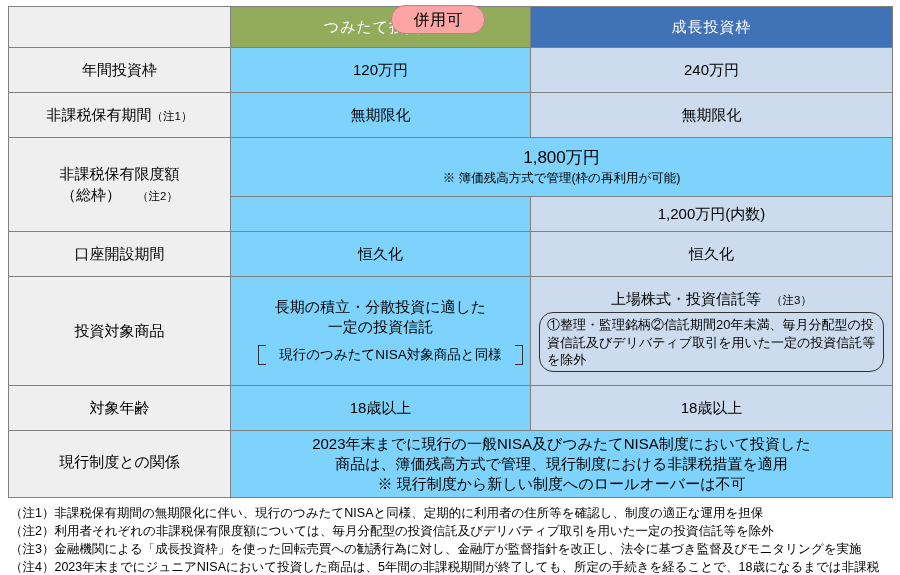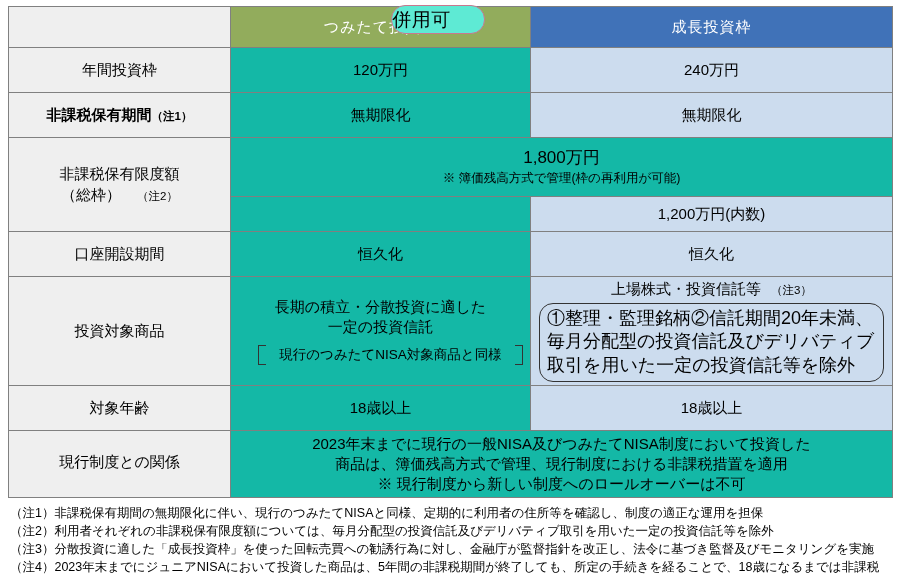--- a/index.html
+++ b/index.html
@@ -56,43 +56,43 @@
     color: #ffffff;
     font-size: 19px;
     font-weight: bold;
     letter-spacing: 1px;
   }
   .rowlabel {
     background: #efefef;
     font-size: 16px;
   }
   .cell-green {
-    background: #14b8a6;
+    background: #7dd3fc;
   }
   .cell-blue {
     background: #ccdcee;
   }
   .badge-wrap {
     position: relative;
     width: 0; height: 0;
   }
   .badge {
     position: absolute;
     left: -46px;
     top: -13px;
     width: 92px;
     height: 27px;
     border-radius: 14px;
-    background: #5eead4;
+    background: #fca5a5;
     border: 1px solid #c9788f;
     color: #000000;
-    font-size: 19px;
+    font-size: 16px;
     font-weight: normal;
     line-height: 27px;
-    text-align: left;
+    text-align: center;
     letter-spacing: 0.5px;
     z-index: 5;
   }
   .small-note {
     font-size: 12.5px;
   }
   .note-sup {
     font-size: 11.5px;
   }
   .bracket-line {
@@ -117,21 +117,21 @@
   }
   .bracket-line::after {
     right: 0;
     border-left: none;
   }
   .oval-box {
     border: 1px solid #333;
     border-radius: 14px;
     padding: 3px 7px;
     margin: 3px 4px 1px 4px;
-    font-size: 18px;
+    font-size: 13px;
     line-height: 1.32;
     text-align: left;
   }
   .footnotes {
     margin-top: 6px;
     font-size: 12.5px;
     line-height: 1.45;
     padding-left: 2px;
   }
   .footnotes div {
@@ -169,21 +169,21 @@
         <td class="hdr-blue">成長投資枠</td>
       </tr>
 
       <tr>
         <td class="rowlabel" style="height:40px;">年間投資枠</td>
         <td class="cell-green">120万円</td>
         <td class="cell-blue">240万円</td>
       </tr>
 
       <tr>
-        <td class="rowlabel" style="height:40px;font-weight:bold;">
+        <td class="rowlabel" style="height:40px;">
           <span>非課税保有期間</span><span class="note-sup">（注1）</span>
         </td>
         <td class="cell-green">無期限化</td>
         <td class="cell-blue">無期限化</td>
       </tr>
 
       <tr>
         <td class="rowlabel" rowspan="2">
           <span>非課税保有限度額</span>
           <span class="label-sub">
@@ -237,18 +237,18 @@
           <div>※ 現行制度から新しい制度へのロールオーバーは不可</div>
         </td>
       </tr>
 
     </tbody>
   </table>
 
   <div class="footnotes">
     <div>（注1）非課税保有期間の無期限化に伴い、現行のつみたてNISAと同様、定期的に利用者の住所等を確認し、制度の適正な運用を担保</div>
     <div>（注2）利用者それぞれの非課税保有限度額については、毎月分配型の投資信託及びデリバティブ取引を用いた一定の投資信託等を除外</div>
-    <div>（注3）分散投資に適した「成長投資枠」を使った回転売買への勧誘行為に対し、金融庁が監督指針を改正し、法令に基づき監督及びモニタリングを実施</div>
+    <div>（注3）金融機関による「成長投資枠」を使った回転売買への勧誘行為に対し、金融庁が監督指針を改正し、法令に基づき監督及びモニタリングを実施</div>
     <div>（注4）2023年末までにジュニアNISAにおいて投資した商品は、5年間の非課税期間が終了しても、所定の手続きを経ることで、18歳になるまでは非課税</div>
 
   </div>
 
 </div>
 
 </body></html>

